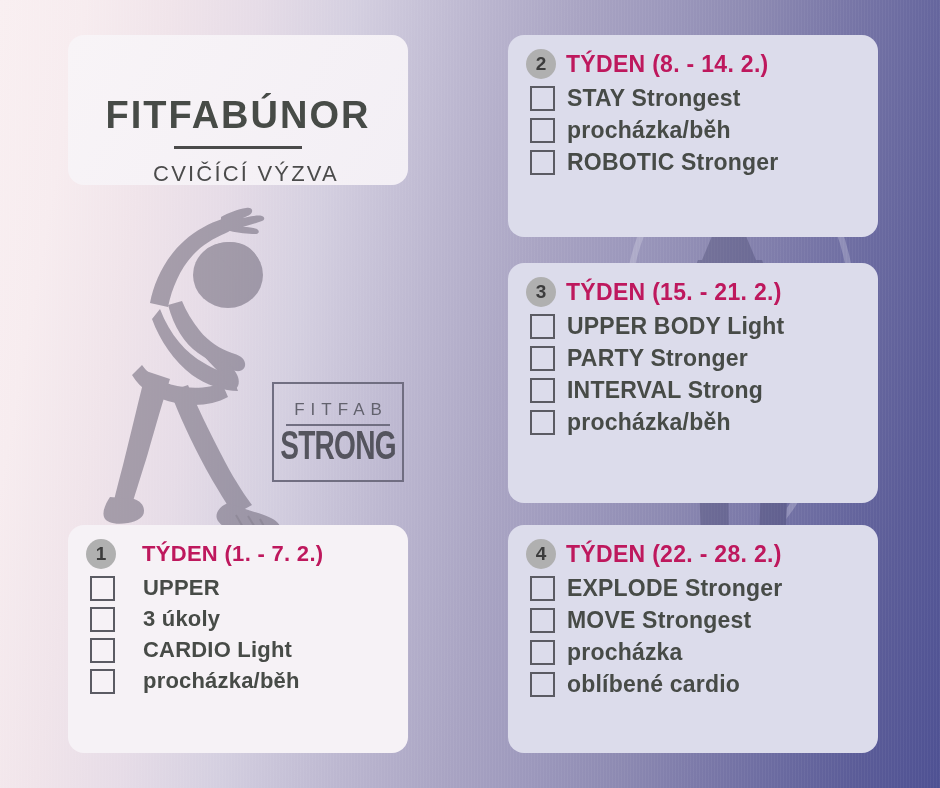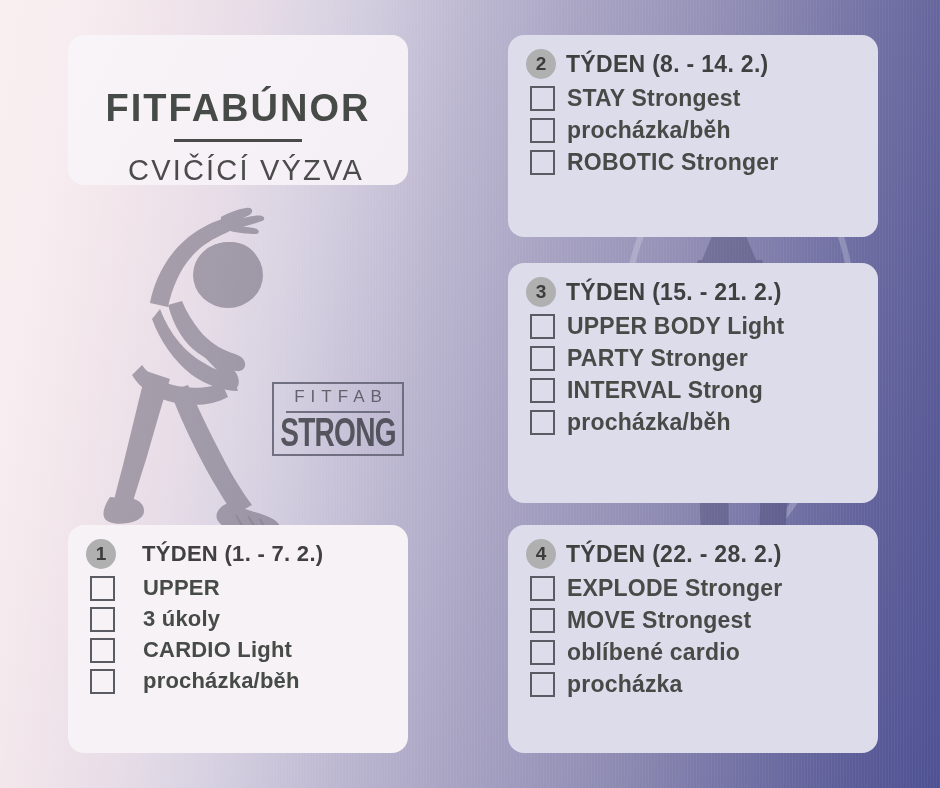--- a/index.html
+++ b/index.html
@@ -67,32 +67,32 @@
     font-weight: bold;
     letter-spacing: 2.0px;
     color: #474b47;
     line-height: 1;
     margin-bottom: 12px;
   }
   #title-rule {
     width: 128px; height: 3px; background: #4a4a4a; margin-bottom: 14px;
   }
   #title-sub {
-    font-size: 29px;
+    font-size: 22px;
     letter-spacing: 2.2px;
     color: #4b4b4b;
     line-height: 1;
     margin-left: 16px;
   }
 
   
   #logo-box {
     position: absolute;
     left: 272px; top: 382px;
-    width: 132px; height: 74px;
+    width: 132px; height: 100px;
     border: 2px solid #6c6a7d;
     display: flex; flex-direction: column;
     align-items: center; justify-content: center;
     box-sizing: border-box;
     opacity: 0.95;
   }
   #logo-top {
     font-size: 17px; letter-spacing: 6px;
     color: #5d5d68; line-height: 1; padding-left: 6px;
     font-weight: 500;
@@ -117,21 +117,21 @@
     margin-bottom: 6px;
   }
   .week-badge {
     width: 30px; height: 30px; border-radius: 50%;
     background: #b0b0b0; color: #3c3c3c;
     font-size: 19px; font-weight: bold;
     display: flex; align-items: center; justify-content: center;
     flex: 0 0 auto;
   }
   .week-title {
-    font-size: 23px; font-weight: bold; color: #404040;
+    font-size: 23px; font-weight: bold; color: #be185d;
     letter-spacing: 0.3px; white-space: nowrap;
   }
   .task-row {
     display: flex; align-items: center; gap: 12px;
     margin-top: 5px; padding-left: 4px;
   }
   .checkbox {
     width: 25px; height: 25px;
     border: 2px solid #5b5b63;
     background: transparent;
@@ -351,21 +351,21 @@
     <div class="task-row">
       <div class="checkbox"></div>
       <div class="task-label">EXPLODE Stronger</div>
     </div>
     <div class="task-row">
       <div class="checkbox"></div>
       <div class="task-label">MOVE Strongest</div>
     </div>
     <div class="task-row">
       <div class="checkbox"></div>
+      <div class="task-label">procházka</div>
+    </div>
+    <div class="task-row">
+      <div class="checkbox"></div>
       <div class="task-label">oblíbené cardio</div>
     </div>
-    <div class="task-row">
-      <div class="checkbox"></div>
-      <div class="task-label">procházka</div>
-    </div>
   </div>
 
 </div>
 
 </body></html>

